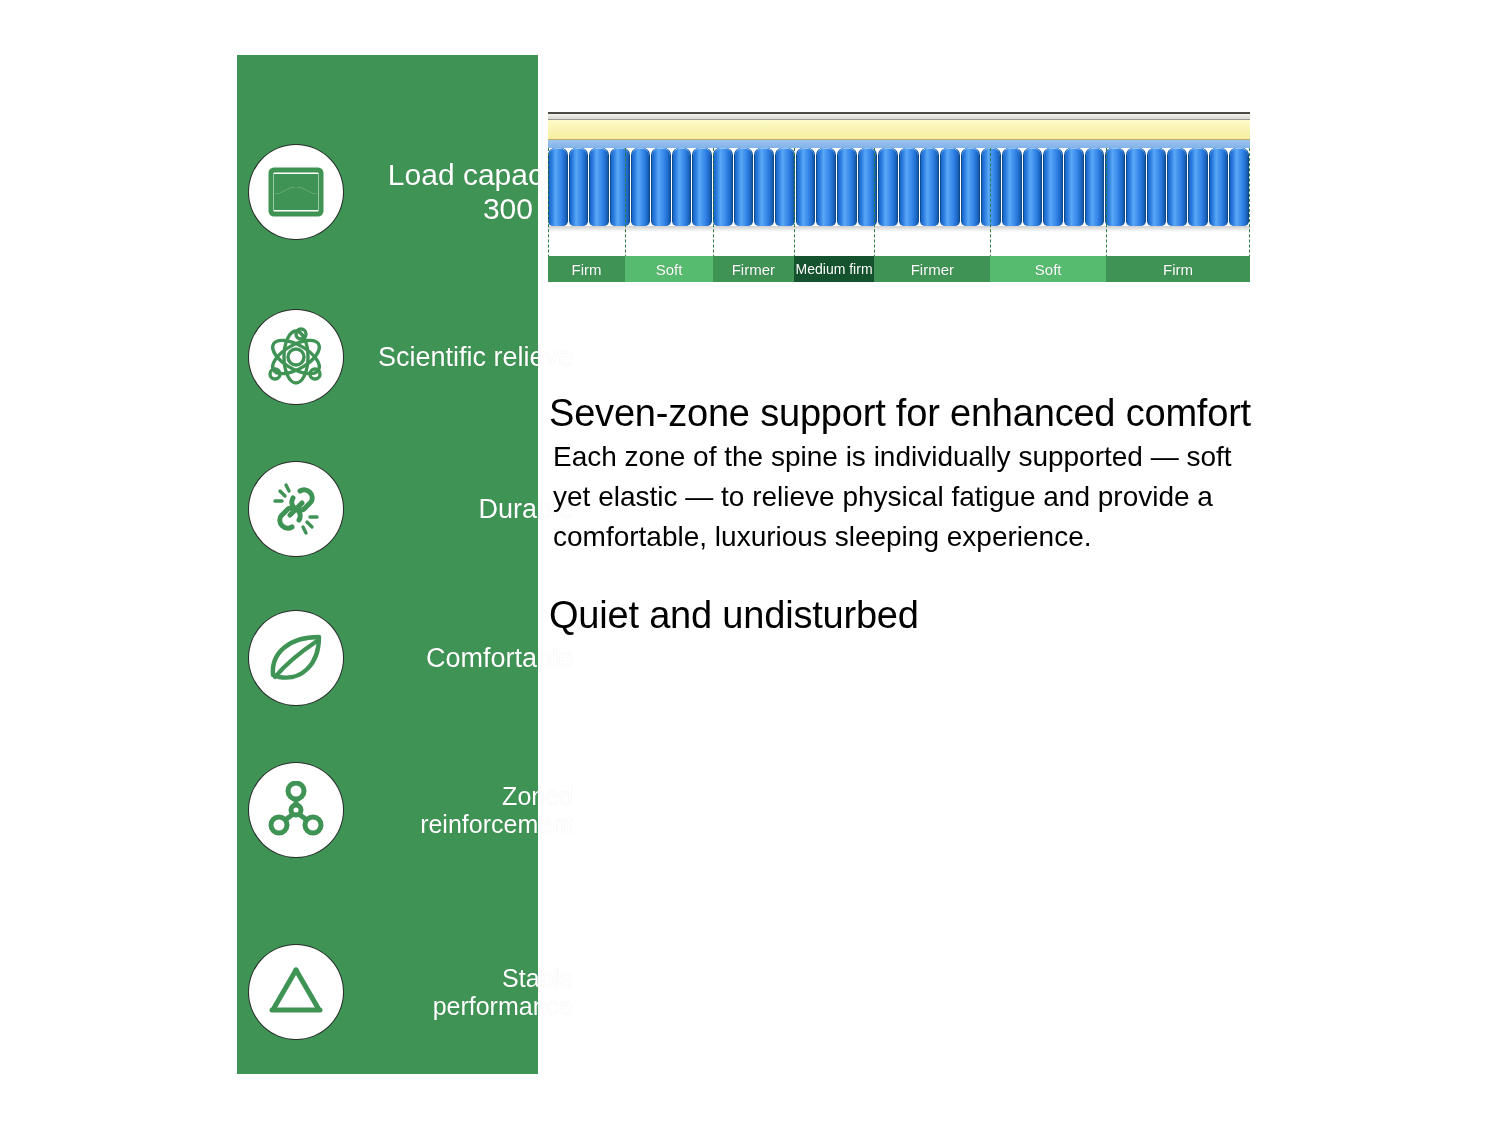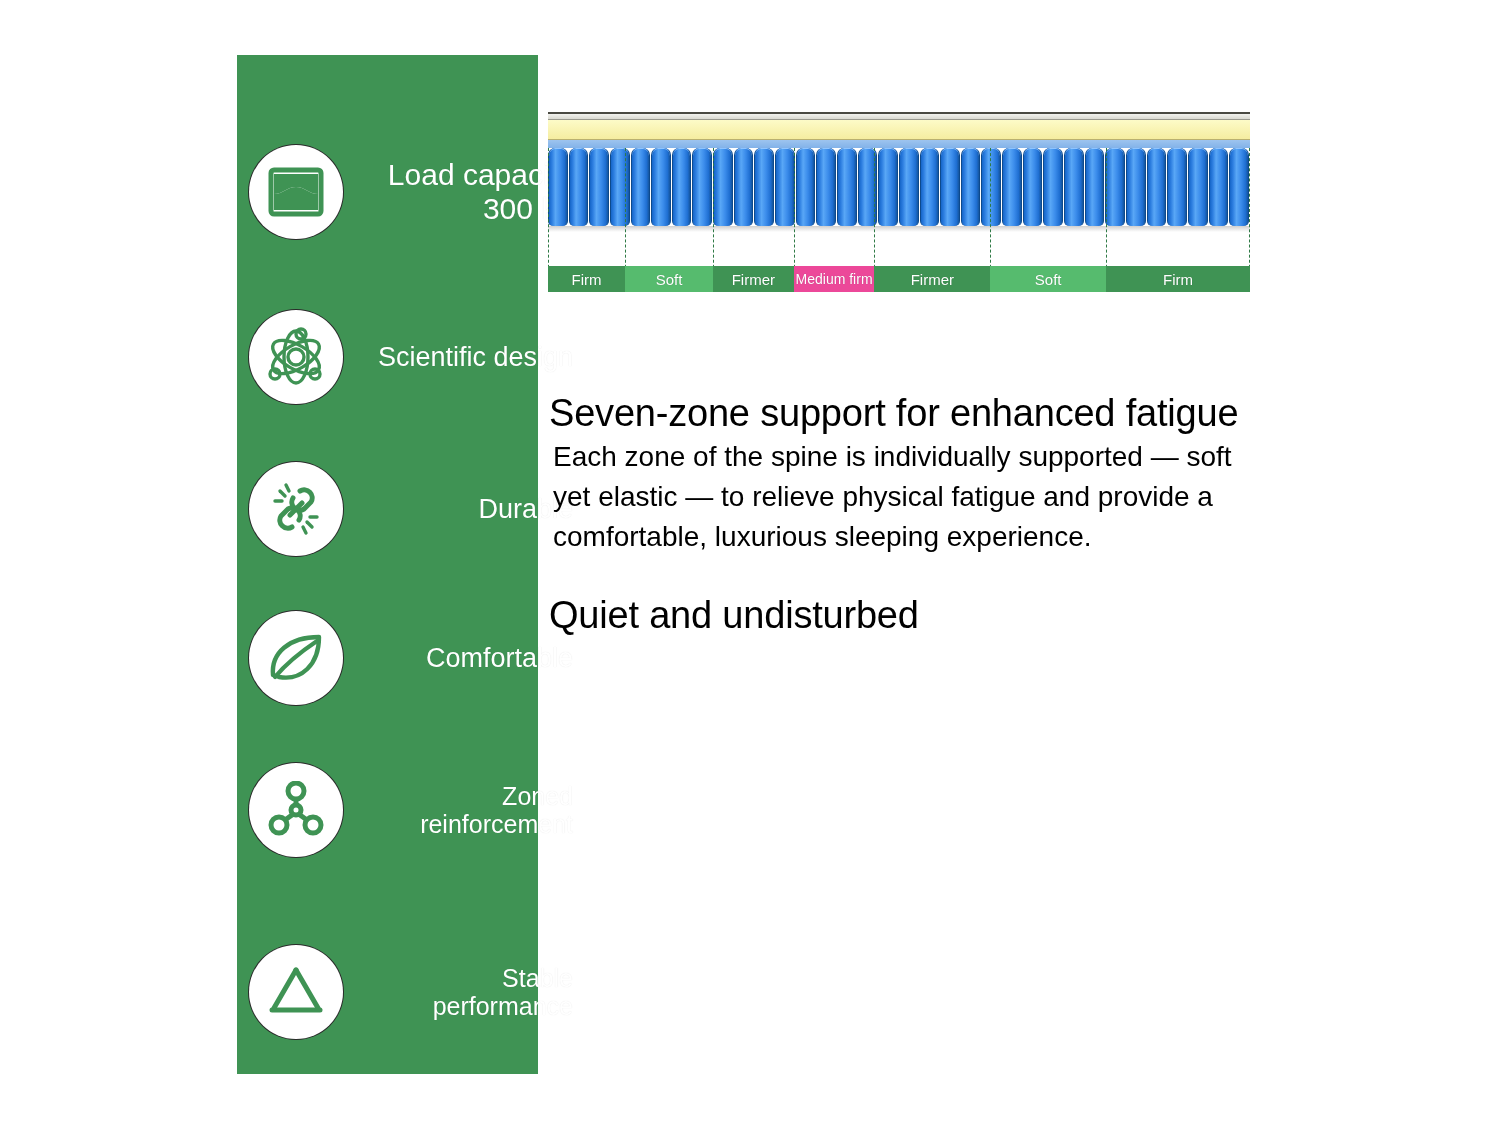--- a/index.html
+++ b/index.html
@@ -120,21 +120,21 @@
   .zone-guide {
     height: 130px;
     border-left: 1px dashed #2f7a46;
     box-sizing: border-box;
   }
   .zone-guide:last-child { border-right: 1px dashed #2f7a46; }
 
   #zone-bar {
     position: absolute;
     left: 0;
-    top: 154px;
+    top: 144px;
     width: 702px;
     height: 26px;
     display: flex;
   }
   .zone-cell {
     height: 26px;
     display: flex;
     align-items: center;
     justify-content: center;
     color: #ffffff;
@@ -186,21 +186,21 @@
         <svg width="62" height="62" viewBox="0 0 62 62">
       <ellipse cx="31" cy="31" rx="26" ry="12" fill="none" stroke="#3f9354" stroke-width="3.4" transform="rotate(30 31 31)"></ellipse>
       <ellipse cx="31" cy="31" rx="26" ry="12" fill="none" stroke="#3f9354" stroke-width="3.4" transform="rotate(90 31 31)"></ellipse>
       <ellipse cx="31" cy="31" rx="26" ry="12" fill="none" stroke="#3f9354" stroke-width="3.4" transform="rotate(150 31 31)"></ellipse>
       <circle cx="31" cy="31" r="8" fill="none" stroke="#3f9354" stroke-width="3.4"></circle>
       <circle cx="36" cy="8" r="5" fill="none" stroke="#3f9354" stroke-width="3.4"></circle>
       <circle cx="10" cy="48" r="5" fill="none" stroke="#3f9354" stroke-width="3.4"></circle>
       <circle cx="50" cy="48" r="5" fill="none" stroke="#3f9354" stroke-width="3.4"></circle>
     </svg>
       </div>
-      <div class="feature-label fl-mid" style="top: 32px;">Scientific design</div>
+      <div class="feature-label fl-mid" style="top: 32px;">Scientific relieve</div>
     </div>
     <div class="feature-row" style="top: 556px;">
       <div class="feature-icon-circle">
         <svg width="62" height="58" viewBox="0 0 62 58">
       <path d="M8 46 C6 24 24 8 54 8 C54 36 36 52 14 48 Z" fill="none" stroke="#3f9354" stroke-width="4.4" stroke-linejoin="round"></path>
       <path d="M10 48 C20 36 34 24 52 12" fill="none" stroke="#3f9354" stroke-width="4.2" stroke-linecap="round"></path>
     </svg>
       </div>
       <div class="feature-label fl-mid" style="top: 32px;">Comfortable</div>
     </div>
@@ -306,25 +306,25 @@
       <div class="zone-guide" style="width: 11.5%;"></div>
       <div class="zone-guide" style="width: 11.5%;"></div>
       <div class="zone-guide" style="width: 16.5%;"></div>
       <div class="zone-guide" style="width: 16.5%;"></div>
       <div class="zone-guide" style="width: 20.5%;"></div>
     </div>
   <div id="zone-bar">
       <div class="zone-cell" style="width: 11%; background: rgb(63, 147, 84);">Firm</div>
       <div class="zone-cell" style="width: 12.5%; background: rgb(86, 187, 110);">Soft</div>
       <div class="zone-cell" style="width: 11.5%; background: rgb(63, 147, 84);">Firmer</div>
-      <div class="zone-cell" style="width: 11.5%; background: #ec4899; font-size: 14px;">Medium firm</div>
+      <div class="zone-cell" style="width: 11.5%; background: #14532d; font-size: 14px;">Medium firm</div>
       <div class="zone-cell" style="width: 16.5%; background: rgb(63, 147, 84);">Firmer</div>
       <div class="zone-cell" style="width: 16.5%; background: rgb(86, 187, 110);">Soft</div>
       <div class="zone-cell" style="width: 20.5%; background: rgb(63, 147, 84);">Firm</div>
     </div>
 </div>
 
 <div id="content-column">
-    <h2 class="section-heading">Seven-zone support for enhanced fatigue</h2>
+    <h2 class="section-heading">Seven-zone support for enhanced comfort</h2>
     <p class="section-body" style="white-space: pre-line;">Each zone of the spine is individually supported — soft yet elastic — to relieve physical fatigue and provide a comfortable, luxurious sleeping experience.</p>
     <div class="section-gap"></div>
     <h2 class="section-heading">Quiet and undisturbed</h2>
   </div>
 
 </body></html>

